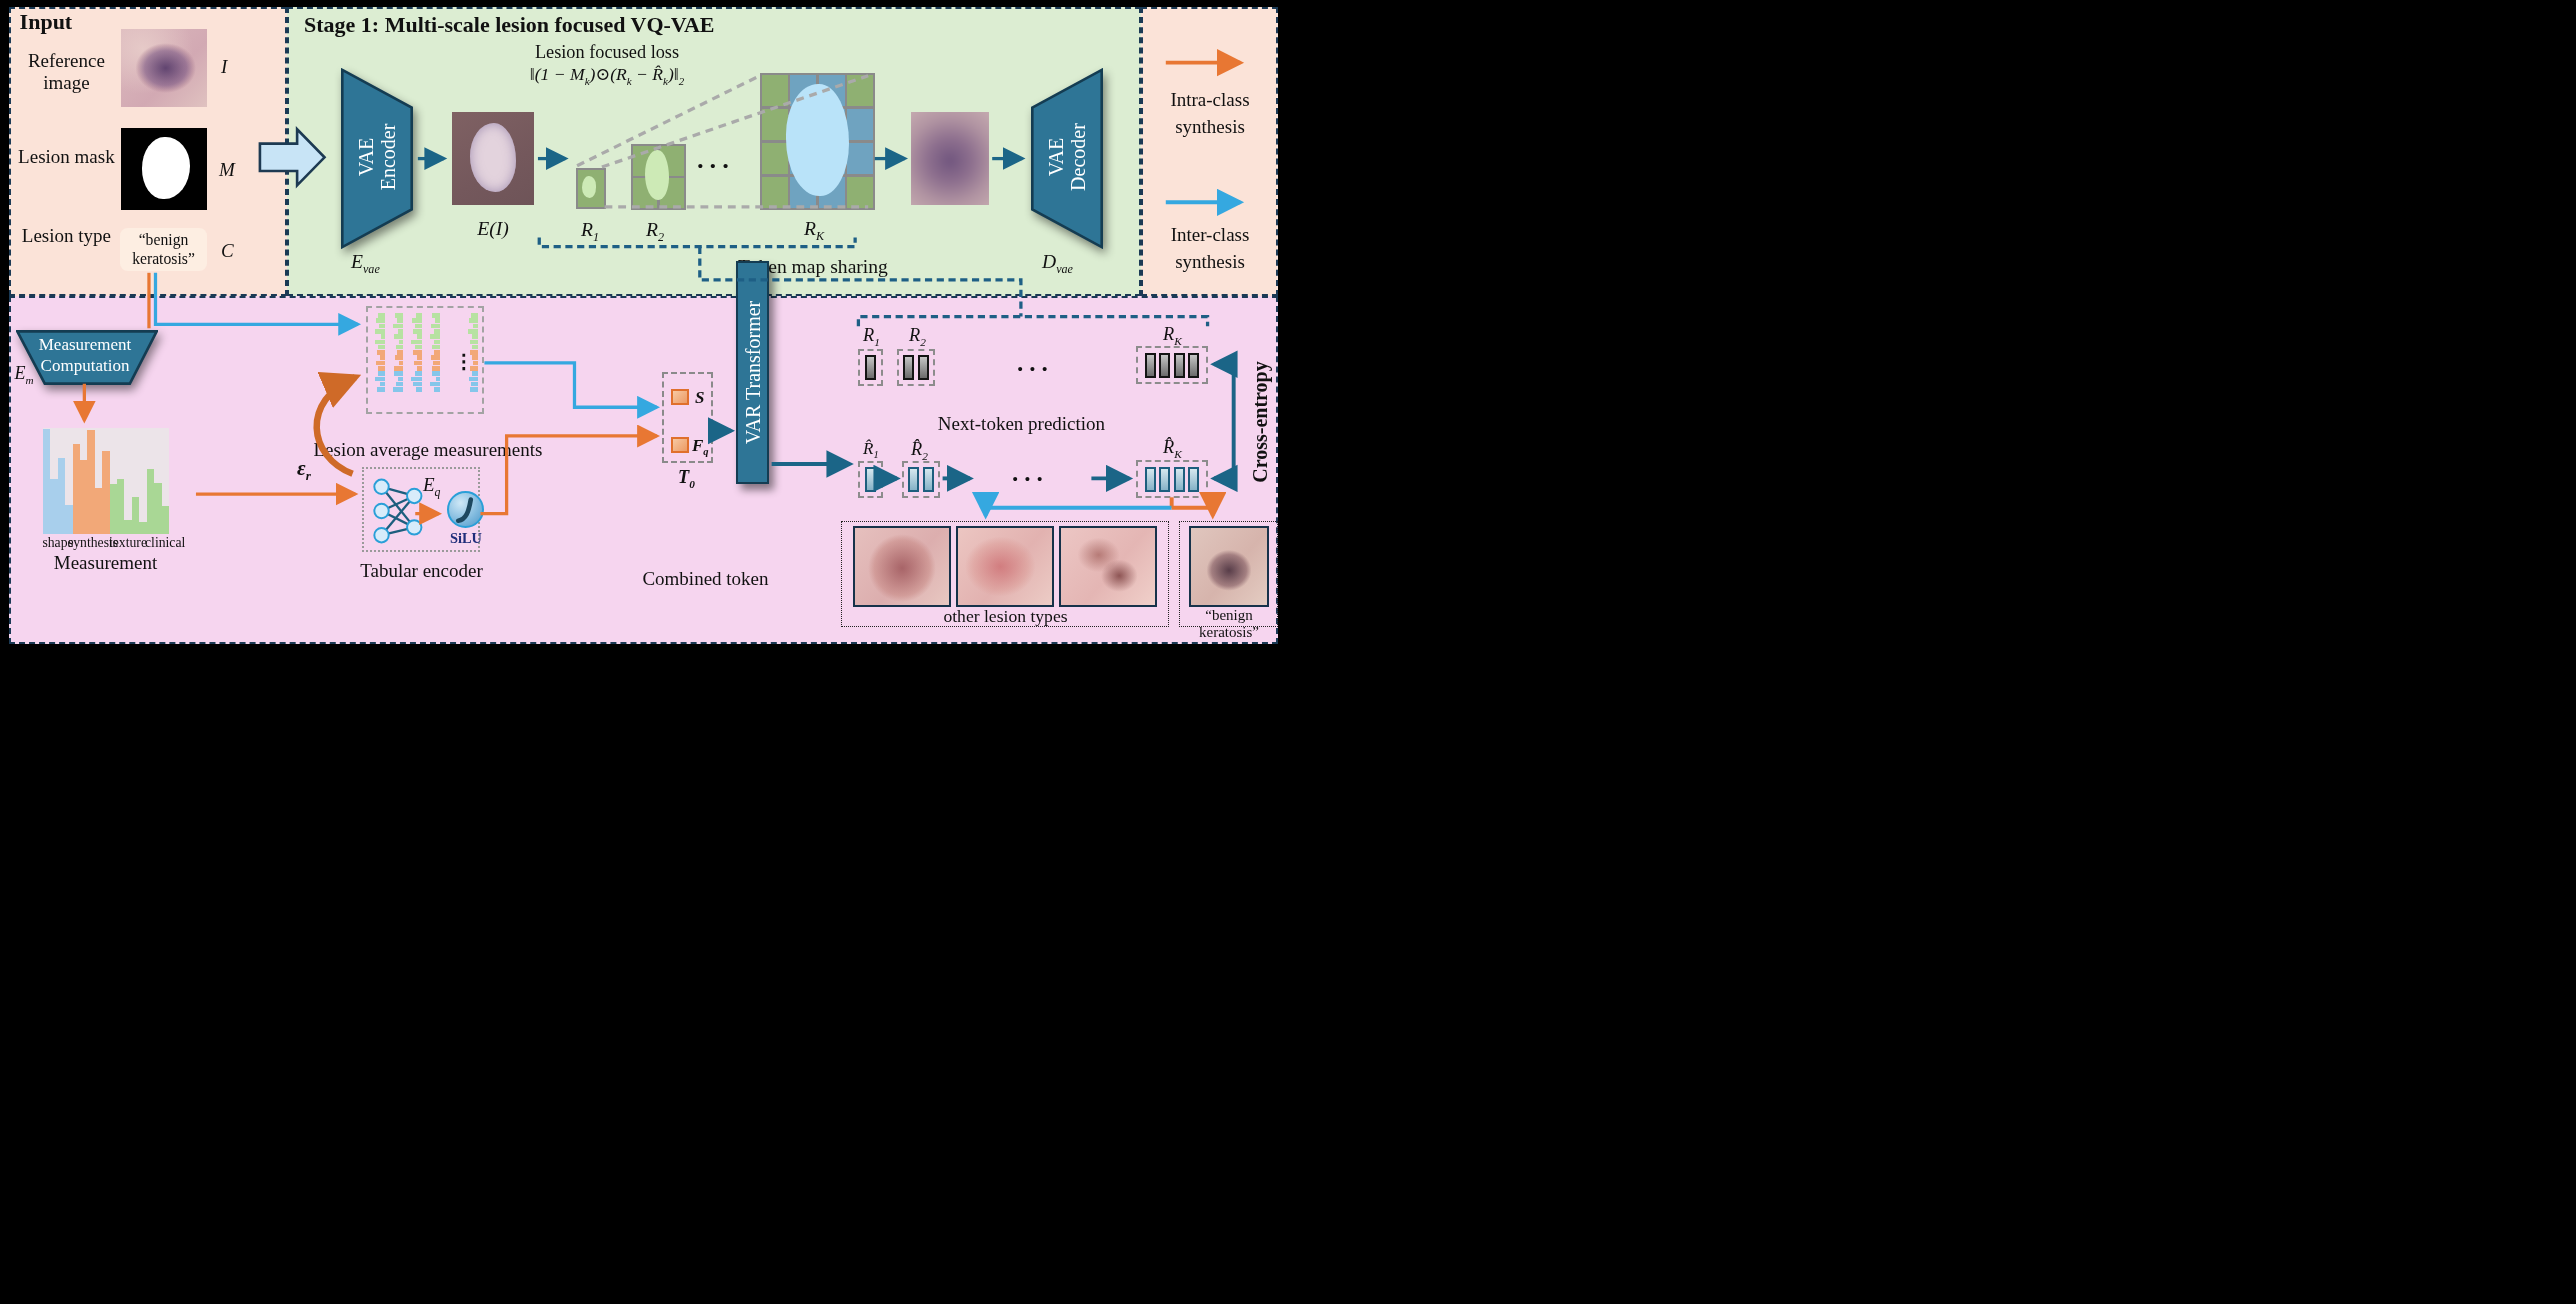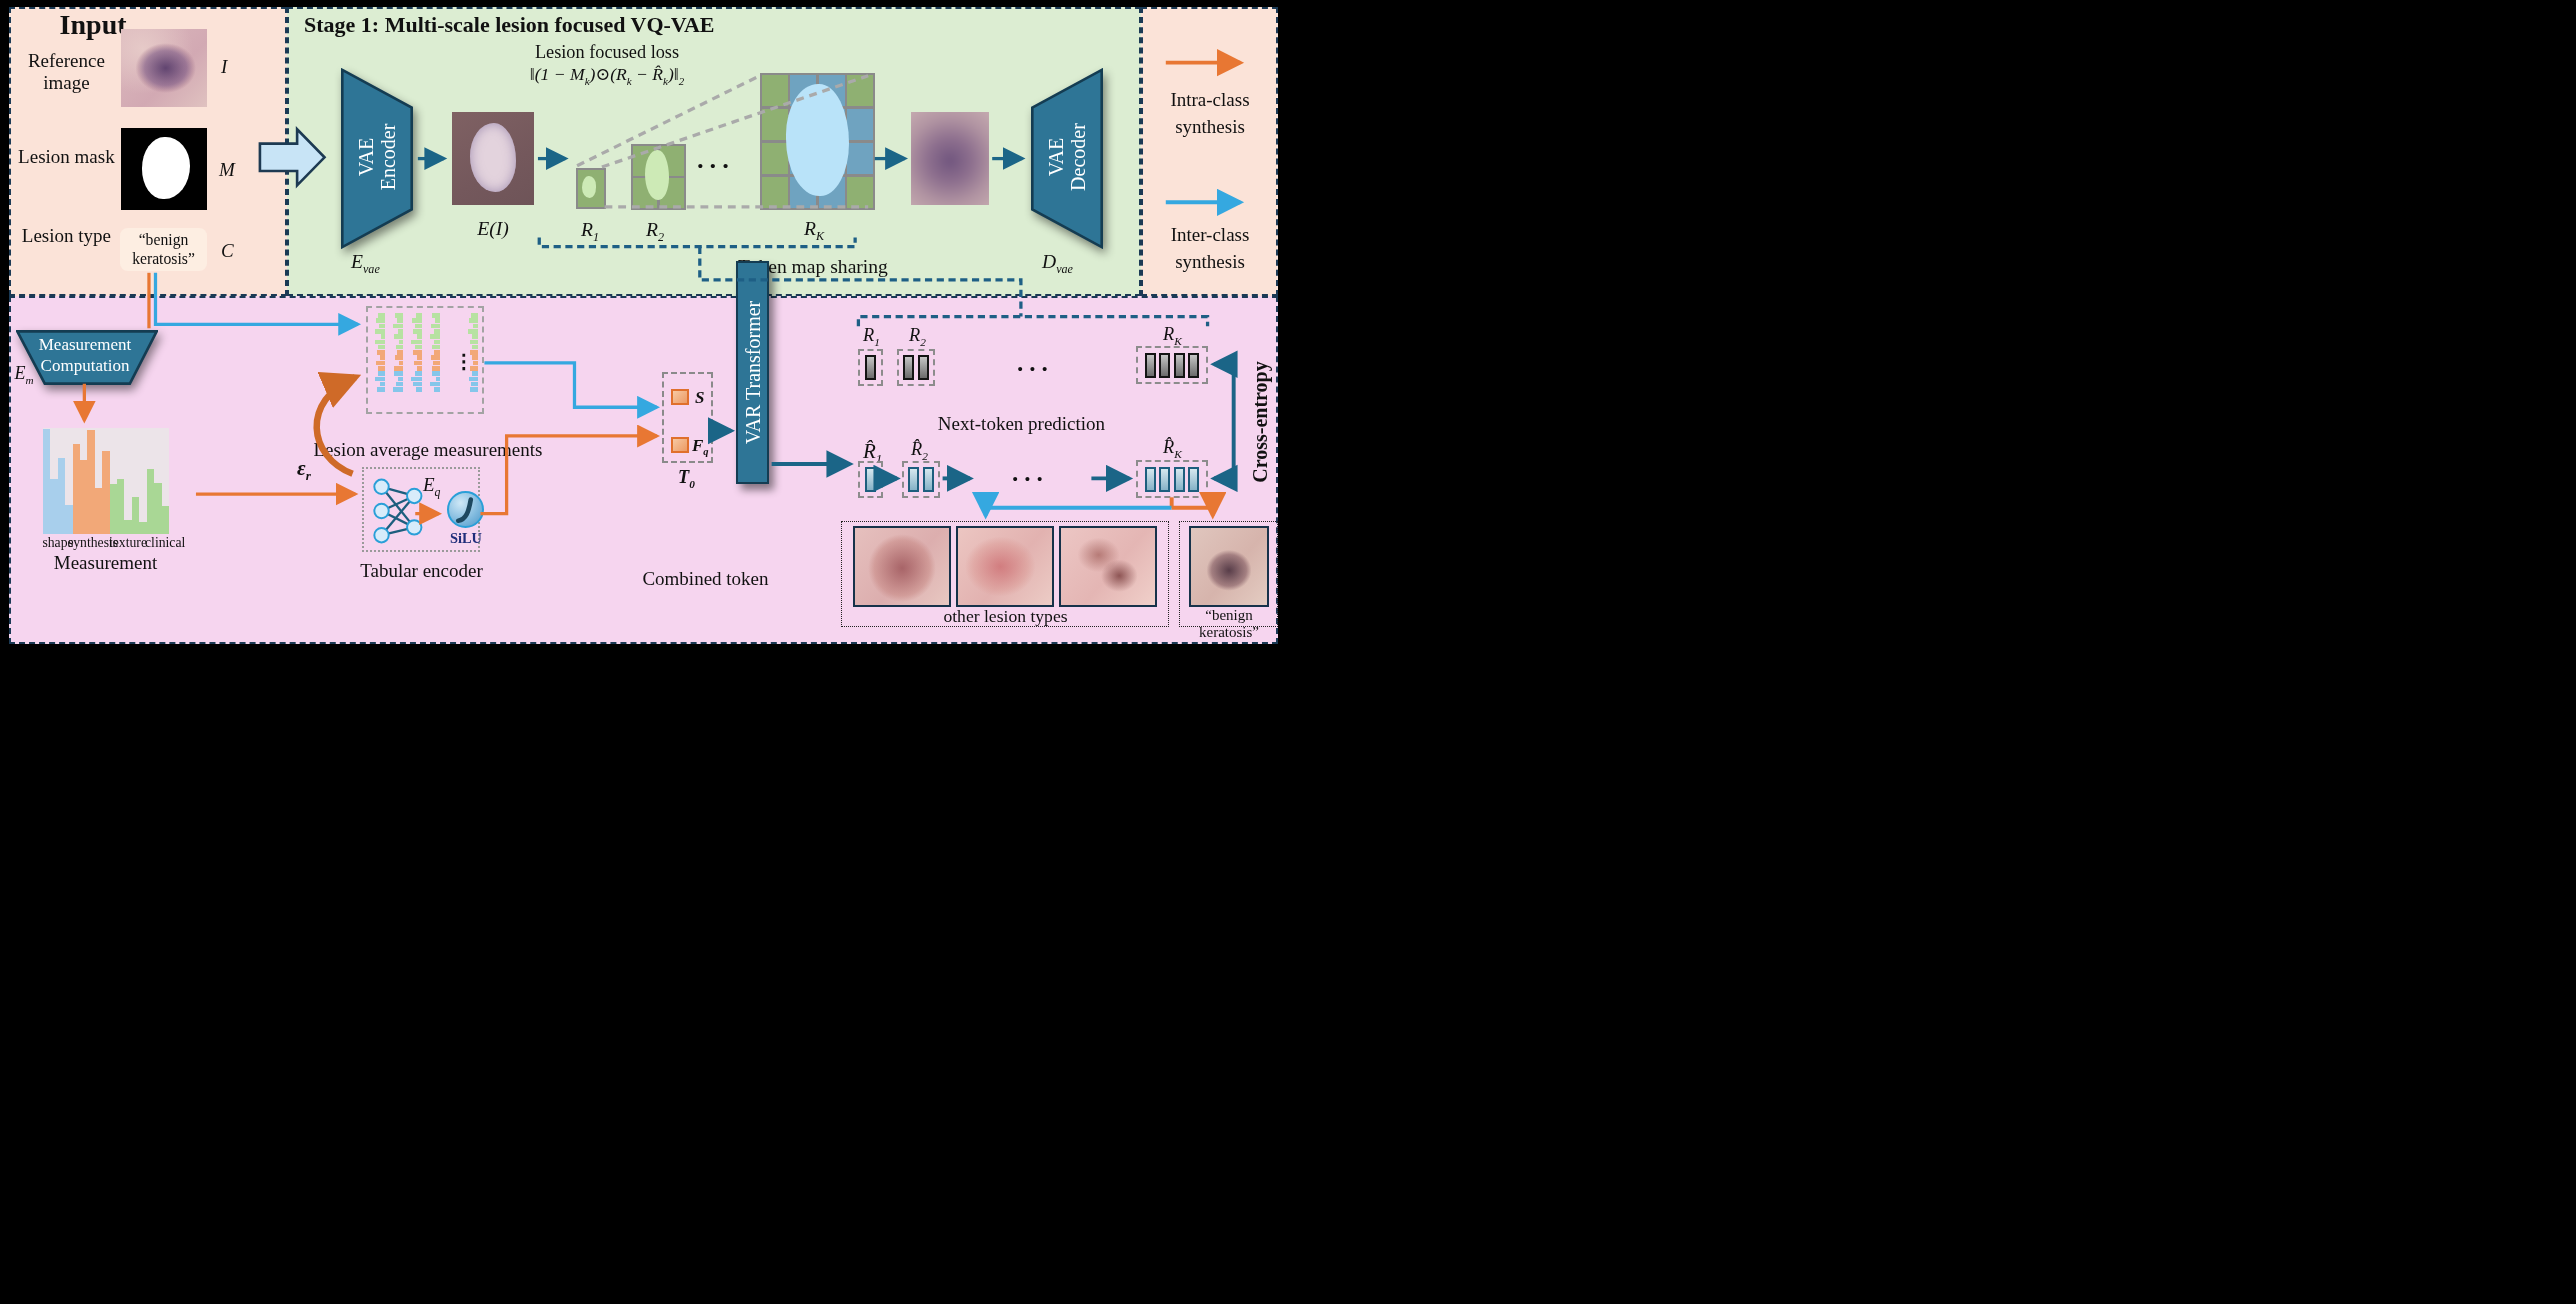--- a/index.html
+++ b/index.html
@@ -49,21 +49,21 @@
 </head>
 <body>
 
 <div class="canvas">
 
   <div class="panel" style="left:9.1px;top:6.5px;width:278px;height:289px;background:#fbe3d8;"></div>
   <div class="panel" style="left:287px;top:6.5px;width:854px;height:289px;background:#dcedd2;"></div>
   <div class="panel" style="left:1141px;top:6.5px;width:137px;height:289px;background:#fbe3d8;"></div>
   <div class="panel" style="left:9.1px;top:296px;width:1269px;height:348px;background:#f6d5ef;"></div>
 
-  <div class="abs bold" style="left:19.6px;top:9.1px;font-size:28px;margin-left:40px;">Input</div>
+  <div class="abs bold" style="left:19.6px;top:9.1px;font-size:22px;">Input</div>
 
   <div class="abs ctr" style="left:14.4px;top:50px;width:104px;font-size:19px;line-height:1.15;">Reference image</div>
   <div class="imgbox" style="left:121px;top:29px;width:86px;height:78px;background:
     radial-gradient(ellipse 44% 40% at 52% 50%, rgba(84,56,104,0.9), rgba(118,82,128,0.6) 55%, rgba(158,112,138,0.3) 72%, transparent 80%),
     radial-gradient(ellipse at 25% 25%, #e6cac8, transparent 55%),
     linear-gradient(135deg,#dcb9bd,#d2a9b3 60%,#e0c2c0);"></div>
   <div class="abs it" style="left:221px;top:56px;font-size:19px;">I</div>
 
   <div class="abs ctr" style="left:14.4px;top:146px;width:104px;font-size:19px;line-height:1.15;">Lesion mask</div>
   <div class="imgbox" style="left:121px;top:128px;width:86px;height:82px;background:#000;">
@@ -337,21 +337,21 @@
     </div>
   <div class="abs" style="left:1016px;top:355px;font-size:25px;letter-spacing:3.9px;font-weight:bold;">···</div>
   <div class="tokrow" style="left:1136px;top:346px;width:72px;height:38px;">
       <div class="tok gray"></div>
       <div class="tok gray"></div>
       <div class="tok gray"></div>
       <div class="tok gray"></div>
     </div>
   <div class="abs ctr" style="left:914px;top:413px;width:215px;font-size:19px;">Next-token prediction</div>
 
-  <div class="abs it" style="left:863px;top:439px;font-size:21px;"><span>R̂</span><sub>1</sub></div>
+  <div class="abs it" style="left:863px;top:439px;font-size:17px;"><span>R̂</span><sub>1</sub></div>
   <div class="abs it" style="left:911px;top:439px;font-size:18.3px;"><span>R̂</span><sub>2</sub></div>
   <div class="abs it" style="left:1163px;top:437px;font-size:18.3px;"><span>R̂</span><sub>K</sub></div>
   <div class="tokrow" style="left:858px;top:461px;width:25px;height:37px;">
       <div class="tok blue"></div>
     </div>
   <div class="tokrow" style="left:902px;top:461px;width:38px;height:37px;">
       <div class="tok blue"></div>
       <div class="tok blue"></div>
     </div>
   <div class="abs" style="left:1011px;top:465px;font-size:25px;letter-spacing:3.9px;font-weight:bold;">···</div>

